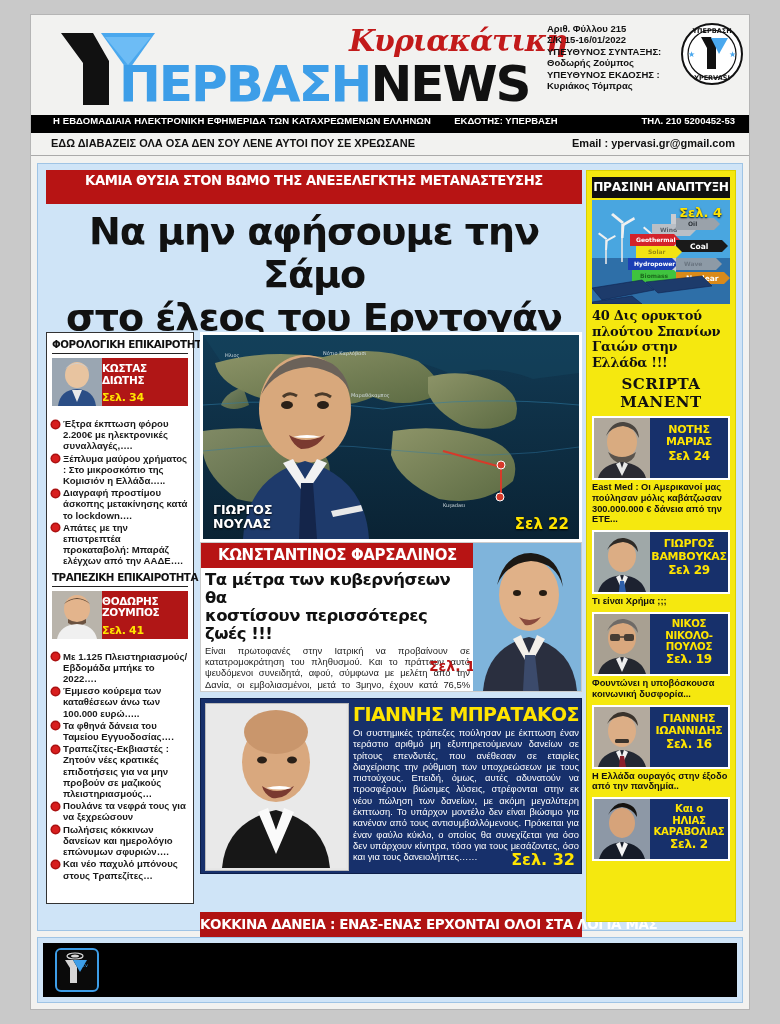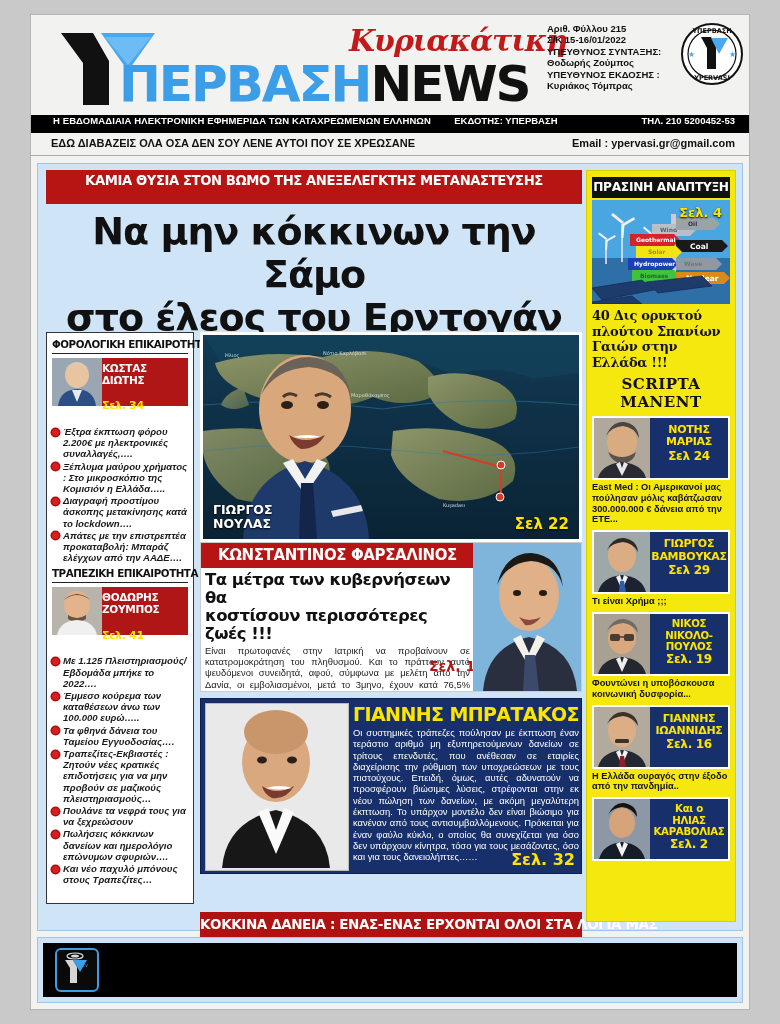--- a/index.html
+++ b/index.html
@@ -126,34 +126,34 @@
   .sb-card{
     display:flex;height:48px;margin-top:4px;background:#b01616;
   }
   .sb-card .ph{width:50px;height:48px;flex:0 0 50px;overflow:hidden;}
   .sb-card .nm{
     flex:1;color:#fff;text-align:left;
     font-family:"DejaVu Sans", sans-serif;
     font-weight:bold;font-size:10.5px;line-height:11.6px;
     padding-top:5px;letter-spacing:-.3px;
   }
-  .sb-card .pg{color:#ffe400;font-size:11px;display:block;margin-top:14px;}
+  .sb-card .pg{color:#ffe400;font-size:11px;display:block;margin-top:6px;}
   .bullets{margin-top:4px;}
   .bullets li{
     list-style:none;margin:0 0 1px 0;padding:0 0 0 11px;
     position:relative;
     font-size:9.6px;line-height:11.2px;font-weight:bold;color:#1a1a1a;
   }
   .bullets li:before{
     content:"";position:absolute;left:0;top:2.5px;
     width:7px;height:7px;border-radius:50%;
     background:#d81e1e;
     box-shadow:0 0 0 1.5px #a11;
   }
-  ul.bullets{margin:20px 0 0 0;padding:0;font-style:italic;}
+  ul.bullets{margin:12px 0 0 0;padding:0;}
 
   
   .center-stack{
     position:absolute;left:154px;top:0;width:382px;height:572px;
   }
   .map-card{
     position:relative;width:382px;height:210px;
     background:#0d2638;border:3px solid #fff;box-sizing:border-box;
     overflow:hidden;
   }
@@ -353,21 +353,21 @@
     <span class="w2">Email : ypervasi.gr@gmail.com</span>
   </div>
   <div class="rule"></div>
 
   <div class="body-area">
 
     <div class="col-center">
 
       <div class="kicker">ΚΑΜΙΑ ΘΥΣΙΑ ΣΤΟΝ ΒΩΜΟ ΤΗΣ ΑΝΕΞΕΛΕΓΚΤΗΣ ΜΕΤΑΝΑΣΤΕΥΣΗΣ</div>
       <div class="headline">
-        <div>Να μην κόκκινων την Σάμο</div>
+        <div>Να μην αφήσουμε την Σάμο</div>
         <div>στο έλεος του Ερντογάν !!!</div>
       </div>
 
       <div class="lower">
 
         <div class="sidebar-left">
 
           <div class="sb-title">ΦΟΡΟΛΟΓΙΚΗ ΕΠΙΚΑΙΡΟΤΗΤΑ</div>
 
           <div class="sb-card">

